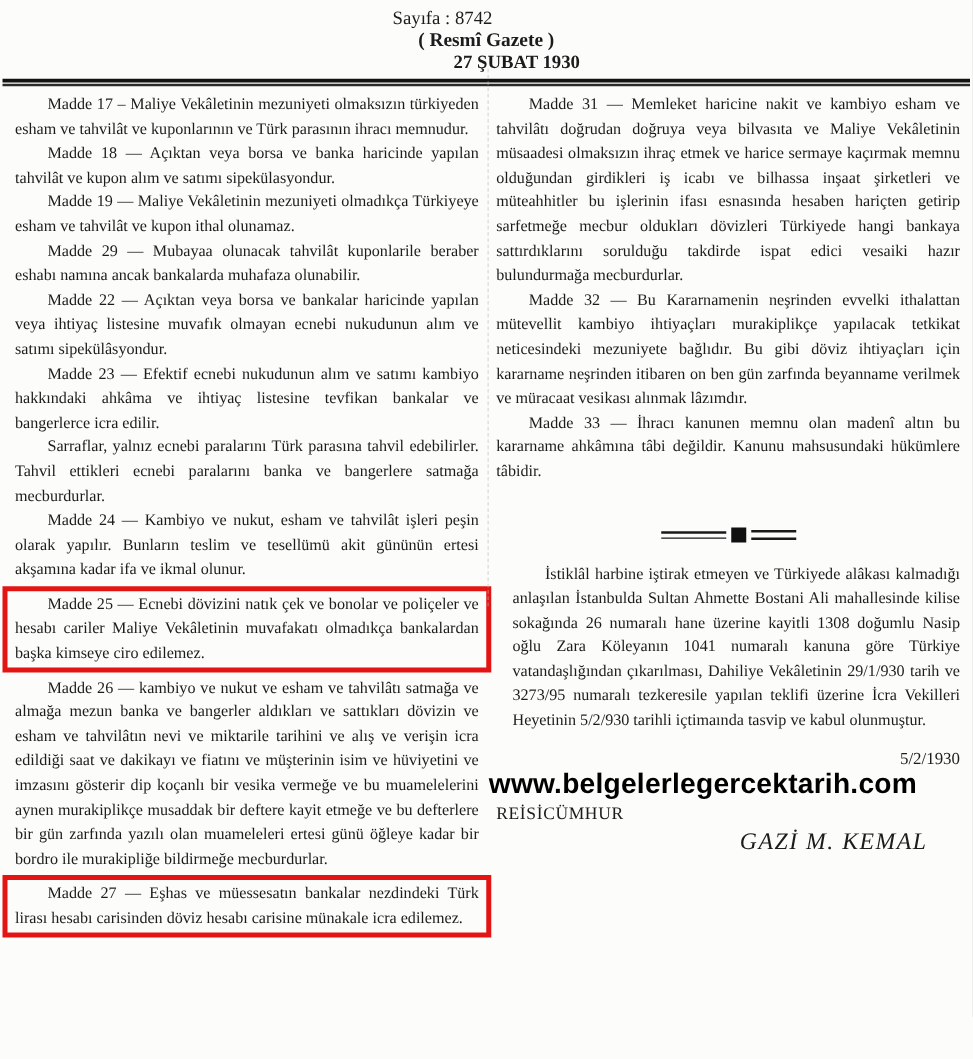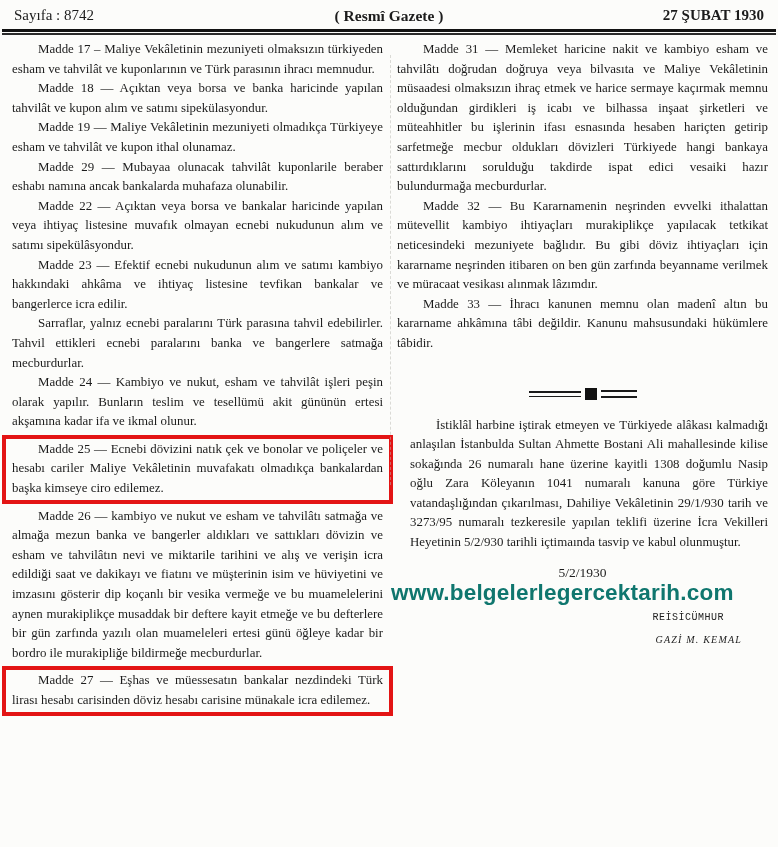--- a/index.html
+++ b/index.html
@@ -9,23 +9,24 @@
   .page {
     position: relative;
     width: 778px; height: 847px;
     margin: 0 auto;
     background: #fcfcfa;
     color: var(--ink);
     font-family: "Liberation Serif", "DejaVu Serif", serif;
     overflow: hidden;
   }
   .header {
-    display: flex; justify-content: space-between; align-items: flex-start;
+    display: flex; justify-content: space-between; align-items: center;
     padding: 7px 14px 3px 14px;
     font-size: 15px;
+    flex-direction: column;
   }
   .header .h-title { font-weight: 600; font-size: 15.5px; }
   .header .h-left { min-width: 150px; }
   .header .h-right { min-width: 150px; text-align: right; font-weight: 600; }
   .rule {
     margin: 1px 2px 0 2px;
     border-top: 3px solid #121212;
     border-bottom: 2px solid #2a2a2a;
     height: 6px;
   }
@@ -65,45 +66,43 @@
     font-style: italic;
     font-weight: 600;
     font-size: 15.5px;
     border-bottom: 1px dotted #8f8f88;
     padding-bottom: 2px;
     text-indent: 0;
   }
   .decree-body { margin-top: 16px; margin-left: 13px; }
   .decree-date {
     margin-top: 10px;
-    text-align: center;
+    text-align: right;
     font-size: 13.5px;
   }
   .watermark {
     font-family: "Liberation Sans", "DejaVu Sans", sans-serif;
     font-weight: bold;
     font-size: 22.5px;
     letter-spacing: 0.2px;
     white-space: nowrap;
     margin: 1px 0 0 -6px;
     text-align: left;
     text-indent: 0;
   }
   .sig-title {
     margin: 5px 44px 0 0;
-    text-align: right;
-    font-size: 10px;
+    font-size: 14px;
     letter-spacing: 0.5px;
-    font-family: Liberation Mono, monospace;
   }
   .sig-name {
     margin: 3px 26px 0 0;
     text-align: right;
     font-style: italic;
-    font-size: 10px;
+    font-size: 19px;
     letter-spacing: 1.2px;
   }
 </style>
 </head>
 <body>
 
 <div class="page">
 
   <div class="header">
     <span class="h-left">Sayıfa : 8742</span>
@@ -142,20 +141,20 @@
         <span class="orn-left"></span>
         <span class="orn-sq">■</span>
         <span class="orn-right"></span>
       </div>
 
 
       <p class="para decree-body">İstiklâl harbine iştirak etmeyen ve Türkiyede alâkası kalmadığı anlaşılan İstanbulda Sultan Ahmette Bostani Ali mahallesinde kilise sokağında 26 numaralı hane üzerine kayitli 1308 doğumlu Nasip oğlu Zara Köleyanın 1041 numaralı kanuna göre Türkiye vatandaşlığından çıkarılması, Dahiliye Vekâletinin 29/1/930 tarih ve 3273/95 numaralı tezkeresile yapılan teklifi üzerine İcra Vekilleri Heyetinin 5/2/930 tarihli içtimaında tasvip ve kabul olunmuştur.</p>
 
       <div class="decree-date">5/2/1930</div>
 
-      <div class="watermark" style="color: #0f766e;">www.belgelerlegercektarih.com</div>
+      <div class="watermark" style="color: #000000;">www.belgelerlegercektarih.com</div>
 
       <div class="sig-title">REİSİCÜMHUR</div>
       <div class="sig-name">GAZİ M. KEMAL</div>
     </div>
 
   </div>
 </div>
 
 </body></html>

